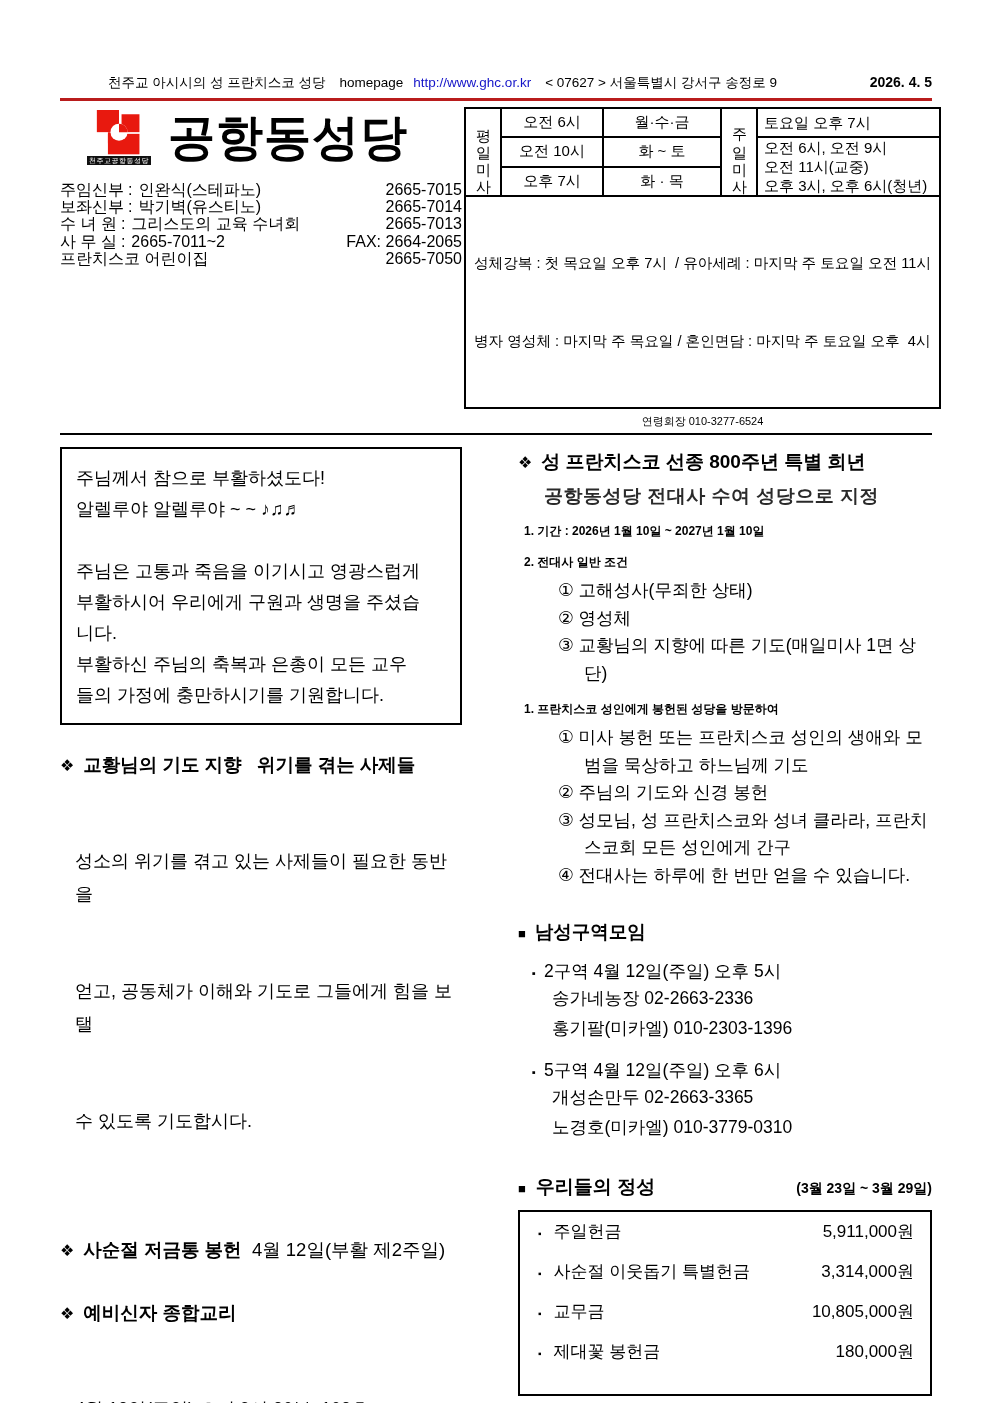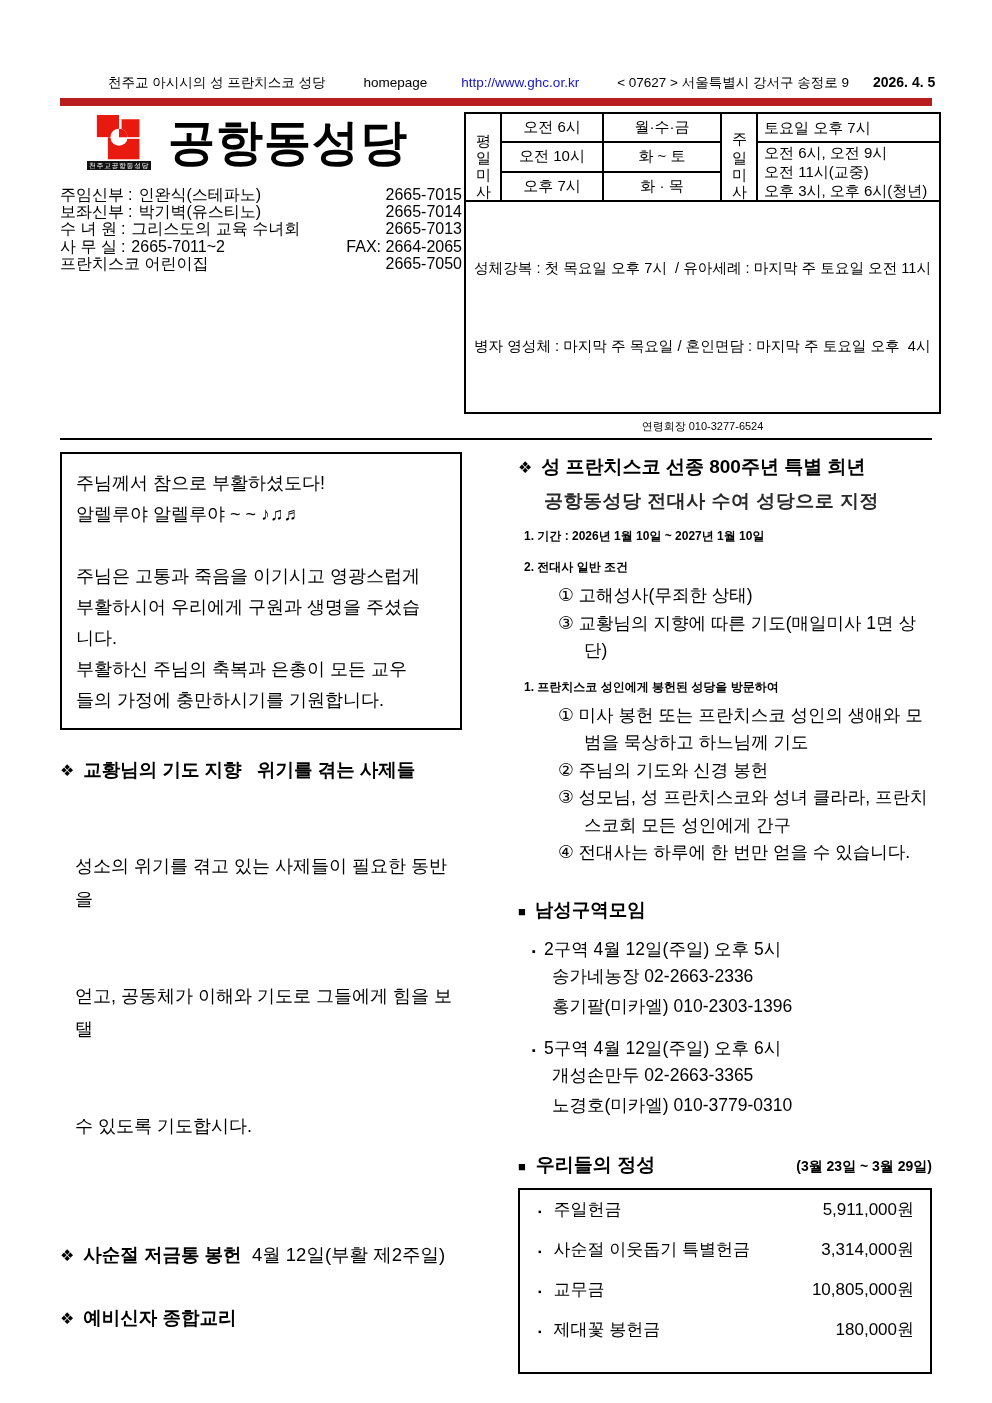--- a/index.html
+++ b/index.html
@@ -6,22 +6,22 @@
   html,body { margin:0; padding:0; background:#ffffff; }
   body {
     width:992px; height:1403px; position:relative;
     color:#000; font-family:"Liberation Sans","DejaVu Sans",sans-serif;
     -webkit-font-smoothing:antialiased;
   }
   .page { padding:0 60px; }
 
   
   .topline {
-    margin-top:74px; padding-bottom:6px; border-bottom:8px solid #b91c1c;
-    display:flex; align-items:baseline; font-size:13.5px; white-space:nowrap;gap:24px;
+    margin-top:74px; padding-bottom:6px; border-bottom:3px solid #b91c1c;
+    display:flex; align-items:baseline; font-size:13.5px; white-space:nowrap;
   }
   .topline .church { margin-left:48px; }
   .topline .hp-label { margin-left:14px; }
   .topline .hp-url { margin-left:10px; color:#1414c8; }
   .topline .addr { margin-left:14px; }
   .topline .date { margin-left:auto; font-weight:bold; font-size:14px; }
 
   
   .masthead { display:flex; margin-top:6px; }
   .mast-left { width:402px; flex:0 0 402px; }
@@ -254,20 +254,21 @@
       <div class="section" style="margin-top:2px;">
         <div class="sec-head" style="font-size:19px;">
           <span class="bullet">❖</span>
           <span>성 프란치스코 선종 800주년 특별 희년</span>
         </div>
         <div class="jub-subtitle">공항동성당 전대사 수여 성당으로 지정</div>
         <div class="jub-item">1. 기간 : 2026년 1월 10일 ~ 2027년 1월 10일</div>
         <div class="jub-item">2. 전대사 일반 조건</div>
         <div class="jub-subs">
           <div class="jub-sub">① 고해성사(무죄한 상태)</div>
+          <div class="jub-sub">② 영성체</div>
           <div class="jub-sub">③ 교황님의 지향에 따른 기도(매일미사 1면 상단)</div>
         </div>
         <div class="jub-item">1. 프란치스코 성인에게 봉헌된 성당을 방문하여</div>
         <div class="jub-subs">
           <div class="jub-sub">① 미사 봉헌 또는 프란치스코 성인의 생애와 모범을 묵상하고 하느님께 기도</div>
           <div class="jub-sub">② 주님의 기도와 신경 봉헌</div>
           <div class="jub-sub">③ 성모님, 성 프란치스코와 성녀 클라라, 프란치스코회 모든 성인에게 간구</div>
           <div class="jub-sub">④ 전대사는 하루에 한 번만 얻을 수 있습니다.</div>
         </div>
       </div>

